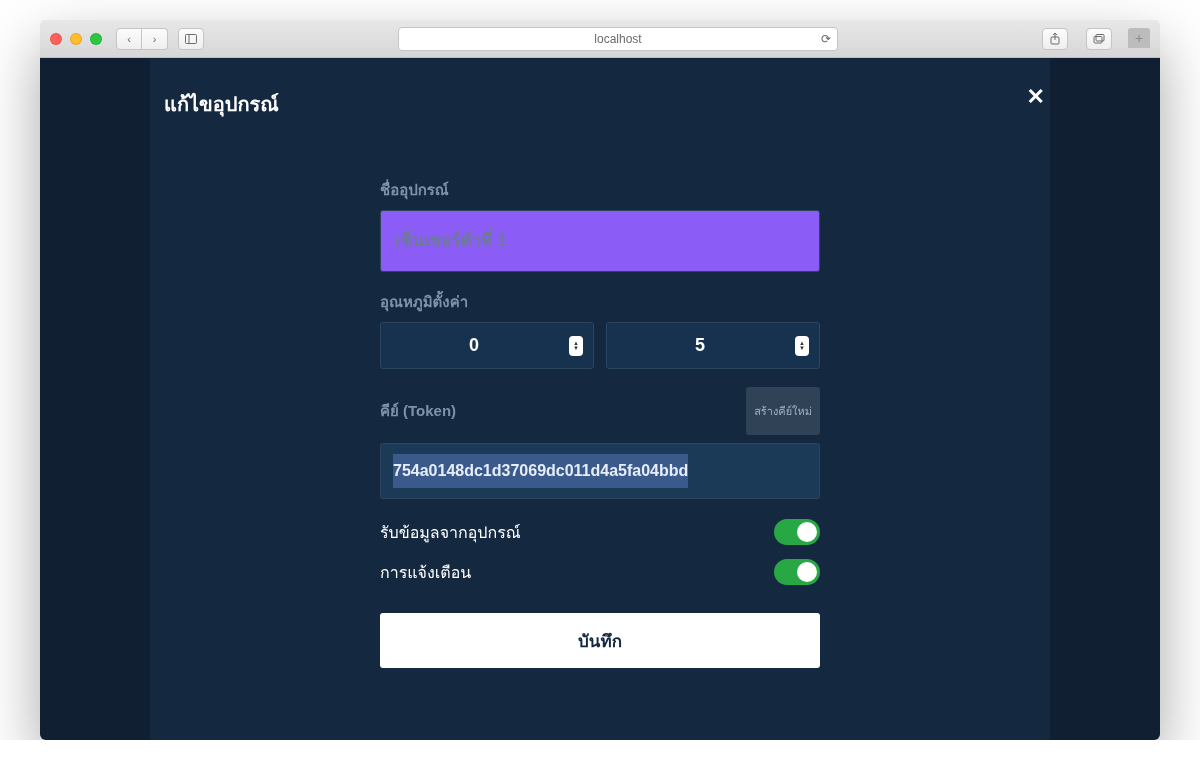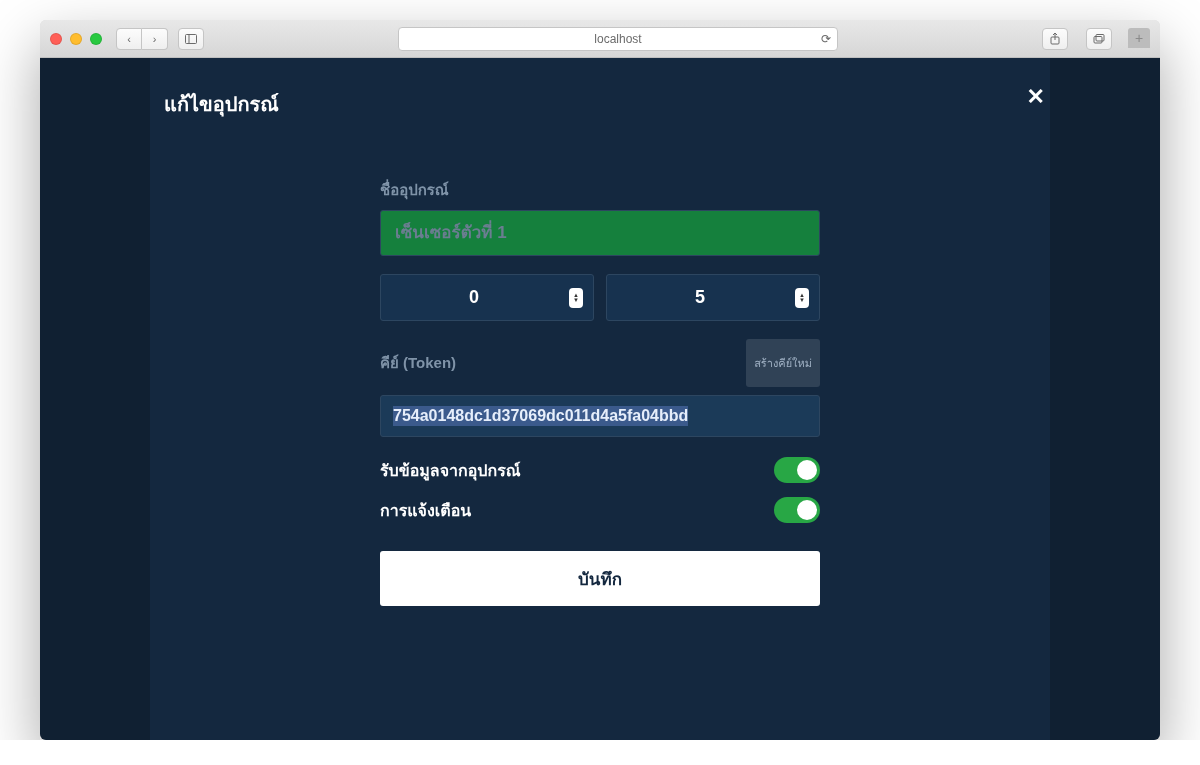--- a/index.html
+++ b/index.html
@@ -121,25 +121,25 @@
   .badge {
     background:rgba(255,255,255,0.12);
     color:#9fb0c3;
     font-size:11px;
     padding:15px 8px;
     border-radius:3px;
     cursor:pointer;
   }
   .field {
     width:100%;
-    background:#15803d;
+    background:#8b5cf6;
     border:1px solid #2d4660;
     border-radius:3px;
     color:#fff;
-    padding:12px 14px;
+    padding:20px 14px;
     font-size:17px;
     font-weight:600;
     margin-bottom:18px;
   }
   .field::placeholder { color:#6b7d91; }
   .numrow { display:flex; gap:12px; margin-bottom:18px;}
   .numfield {
     flex:1;
     background:#17324f;
     border:1px solid #2d4660;
@@ -169,29 +169,29 @@
     border:1px solid #2d4660;
     border-radius:3px;
     padding:10px 12px;
     margin-bottom:20px;
   }
   .token-sel {
     background:#3b5a8c;
     color:#e6eefb;
     font-size:16px;
     font-weight:600;
-    padding:1px 0;
+    padding:8px 0;
     display:inline-block;
   }
 
   .switch-row {
     display:flex; justify-content:space-between; align-items:center;
     margin-bottom:14px;
   }
-  .switch-label { color:#fff; font-weight:700; font-size:16px; }
+  .switch-label { color:#fff; font-weight:400; font-size:16px; }
   .switch {
     width:46px; height:26px;
     border-radius:13px;
     position:relative;
     cursor:pointer;
   }
   .switch.on { background:#28a745; }
   .switch .knob {
     position:absolute; top:3px;
     width:20px; height:20px;
@@ -261,20 +261,21 @@
     <div class="side-shade-r"></div>
 
     <h2 class="modal-title">แก้ไขอุปกรณ์</h2>
     <div class="close-x">✕</div>
 
     <div class="form">
 
       <div class="label">ชื่ออุปกรณ์</div>
       <input class="field" type="text" placeholder="เซ็นเซอร์ตัวที่ 1" style="">
 
+      <div class="label">อุณหภูมิตั้งค่า</div>
       <div class="numrow">
         <div class="numfield">
           <span>0</span>
           <div class="stepper">▲<br>▼</div>
         </div>
         <div class="numfield">
           <span>5</span>
           <div class="stepper">▲<br>▼</div>
         </div>
       </div>

